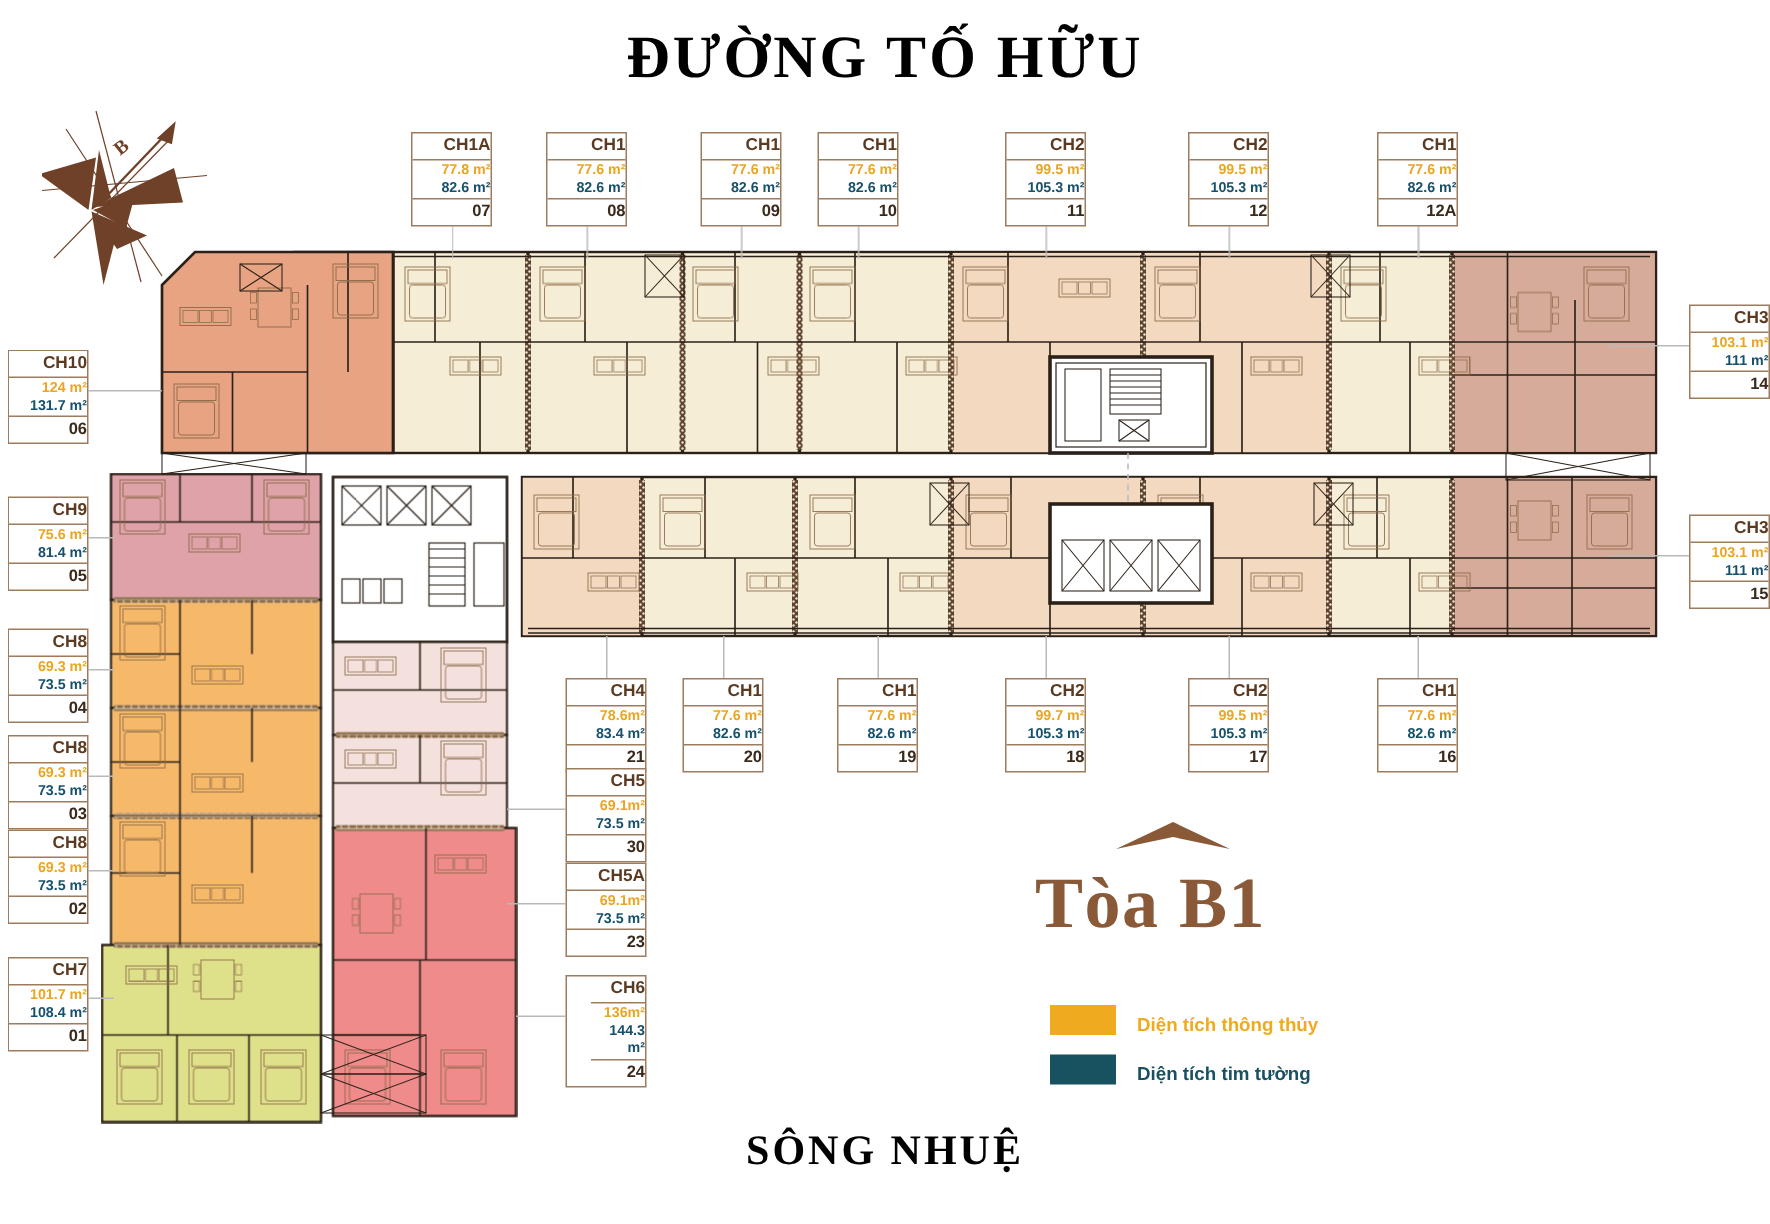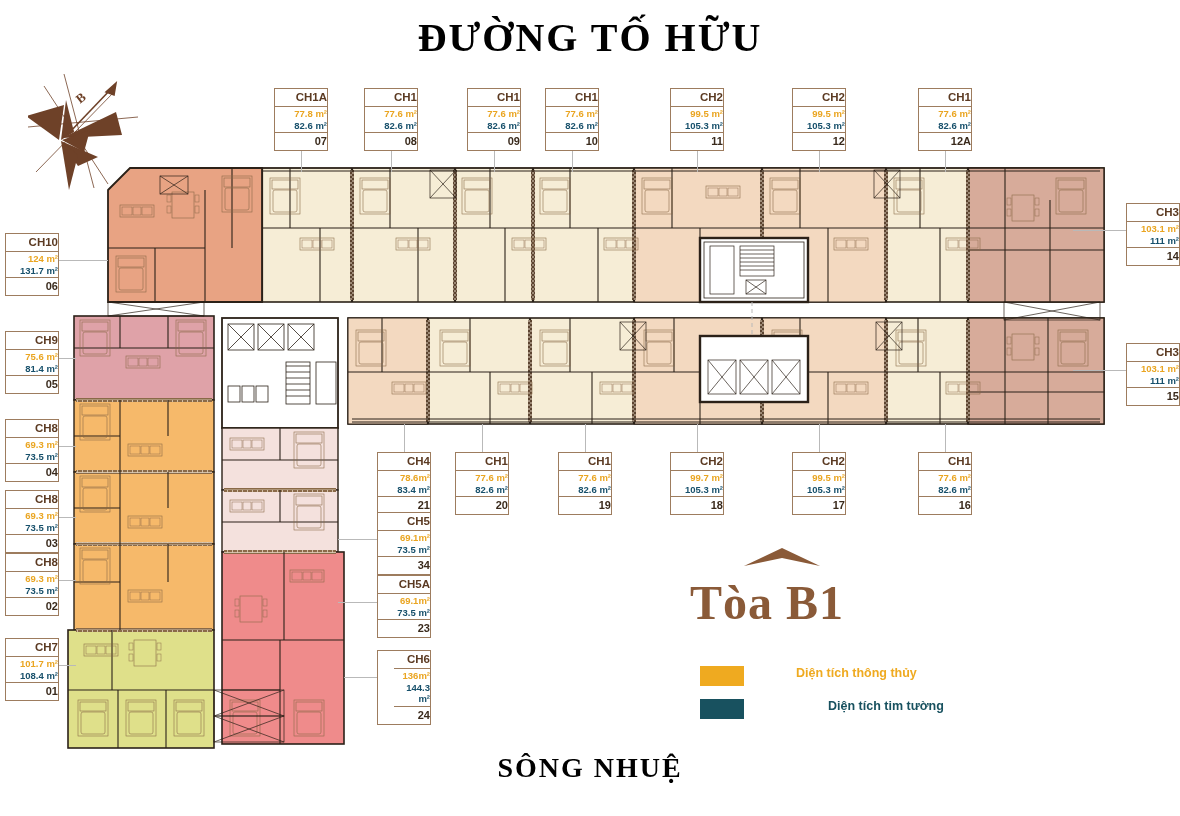--- a/index.html
+++ b/index.html
@@ -33,21 +33,21 @@
   #building-title{
     position:absolute;left:690px;top:575px;
     font-family:Liberation Serif, serif;
     font-weight:bold;font-size:48px;color:#8a5a38;
     letter-spacing:1px;white-space:nowrap;
   }
   #building-arrow{position:absolute;left:744px;top:548px;width:76px;height:20px;}
 
   
   #legend{position:absolute;left:700px;top:666px;}
-  .legend-row{display:flex;align-items:flex-start;height:24px;margin-bottom:9px;gap:38px;}
+  .legend-row{display:flex;align-items:flex-end;height:24px;margin-bottom:9px;}
   .legend-swatch{width:44px;height:20px;margin-right:14px;flex:none;}
   .legend-label{font-size:12.5px;font-weight:bold;white-space:nowrap;}
 
   
   .tag{
     position:absolute;
     border:1px solid #9d7c5e;
     background:#ffffff;
     width:54px;
     box-sizing:border-box;
@@ -619,21 +619,21 @@
     </div>
     <div class="t-num">21</div>
   </div>
 
   <div class="tag" style="left:377px;top:512px;">
     <div class="t-code">CH5</div>
     <div class="t-areas">
       <span class="t-a1">69.1m²</span>
       <span class="t-a2">73.5 m²</span>
     </div>
-    <div class="t-num">34</div>
+    <div class="t-num">30</div>
   </div>
 
   <div class="tag" style="left:377px;top:575px;">
     <div class="t-code">CH5A</div>
     <div class="t-areas">
       <span class="t-a1">69.1m²</span>
       <span class="t-a2">73.5 m²</span>
     </div>
     <div class="t-num">23</div>
   </div>
@@ -706,19 +706,19 @@
   </svg>
   <div id="building-title">Tòa B1</div>
 
   <div id="legend">
     <div class="legend-row">
       <div class="legend-swatch" style="background:#efaa20;"></div>
       <div class="legend-label" style="color:#efaa20;">Diện tích thông thủy</div>
     </div>
     <div class="legend-row">
       <div class="legend-swatch" style="background:#18515f;"></div>
-      <div class="legend-label" style="color:#18515f;margin-left:32px;">Diện tích tim tường</div>
+      <div class="legend-label" style="color:#18515f;">Diện tích tim tường</div>
     </div>
   </div>
 
   <div class="road-title" id="road-bottom">SÔNG NHUỆ</div>
 
 </div>
 
 </body></html>

